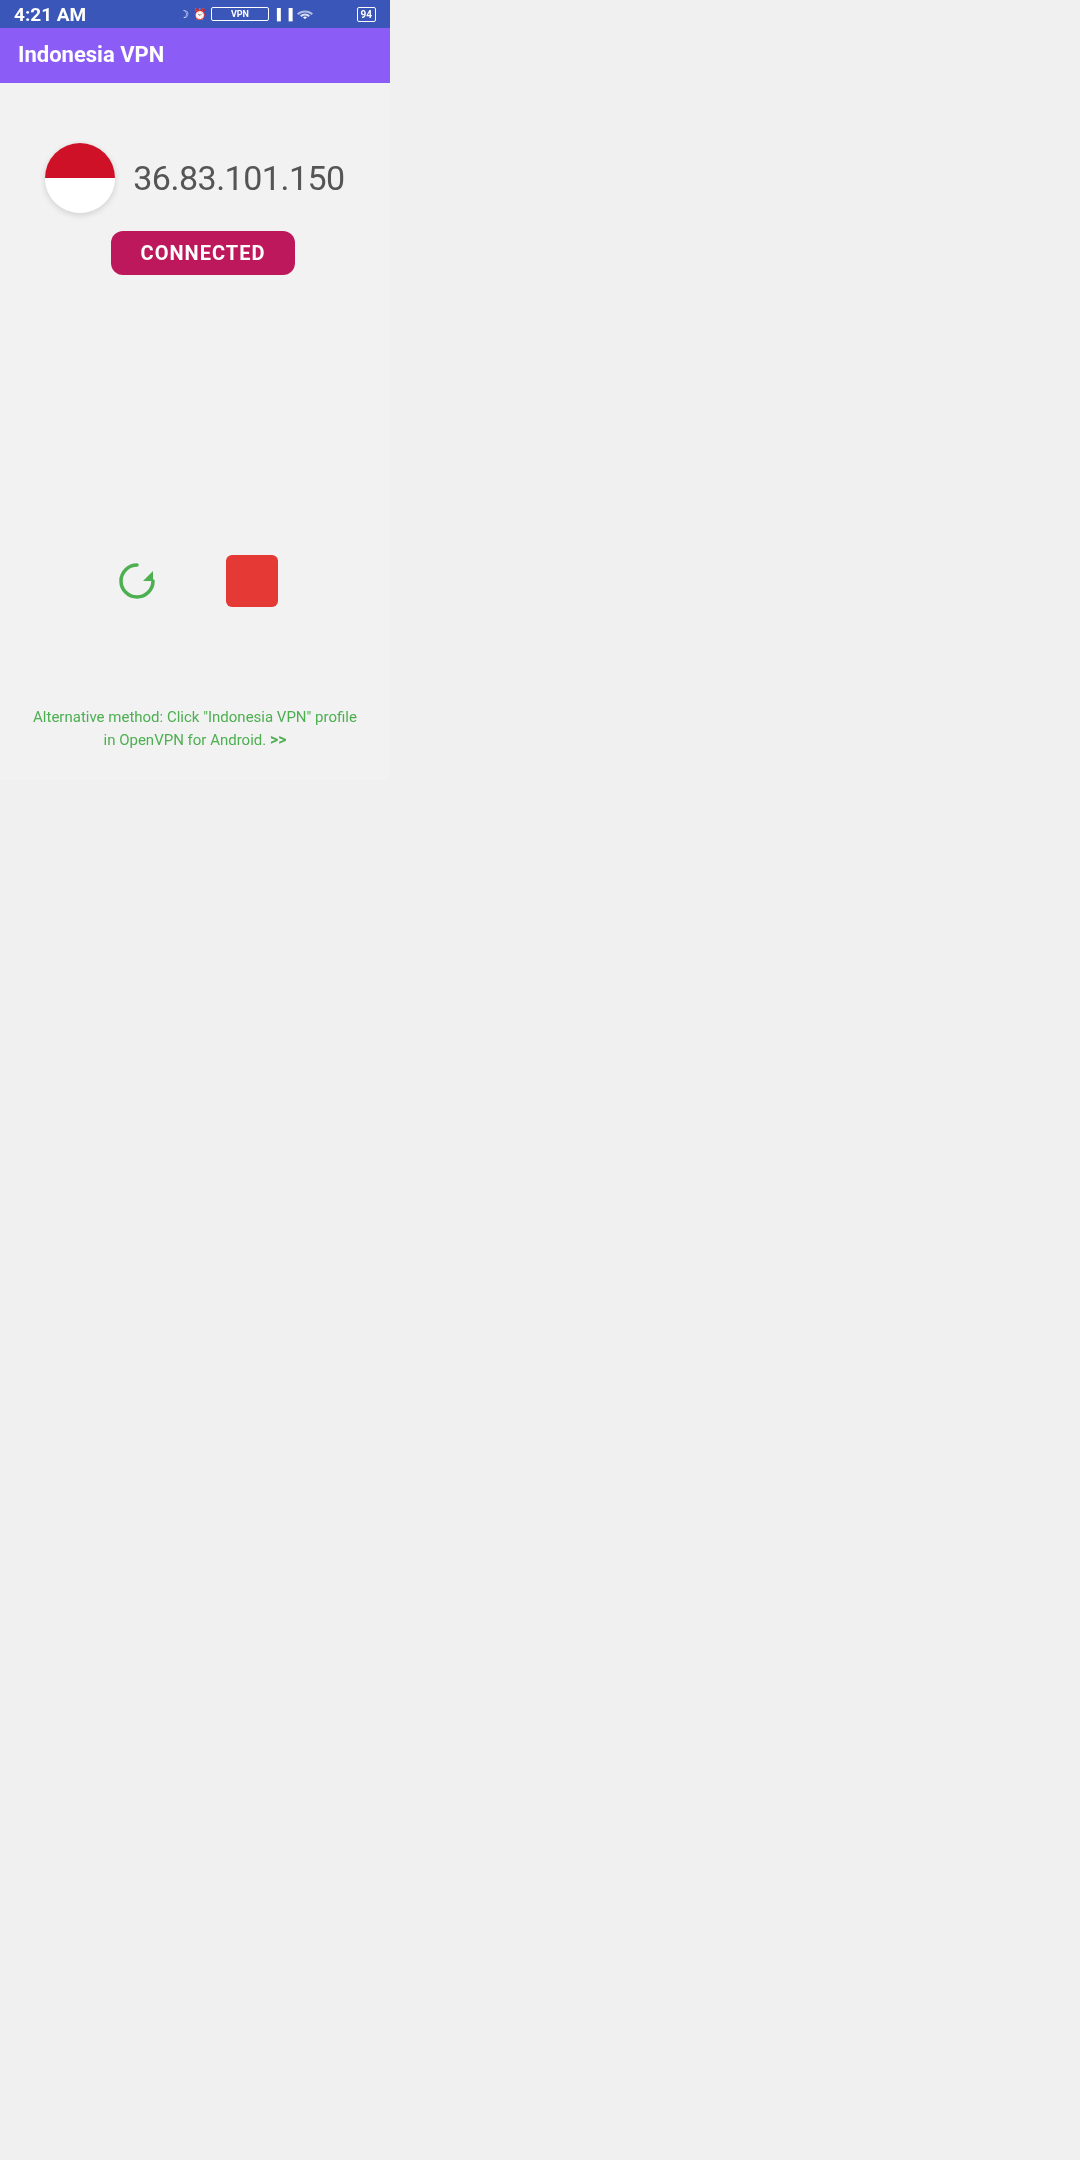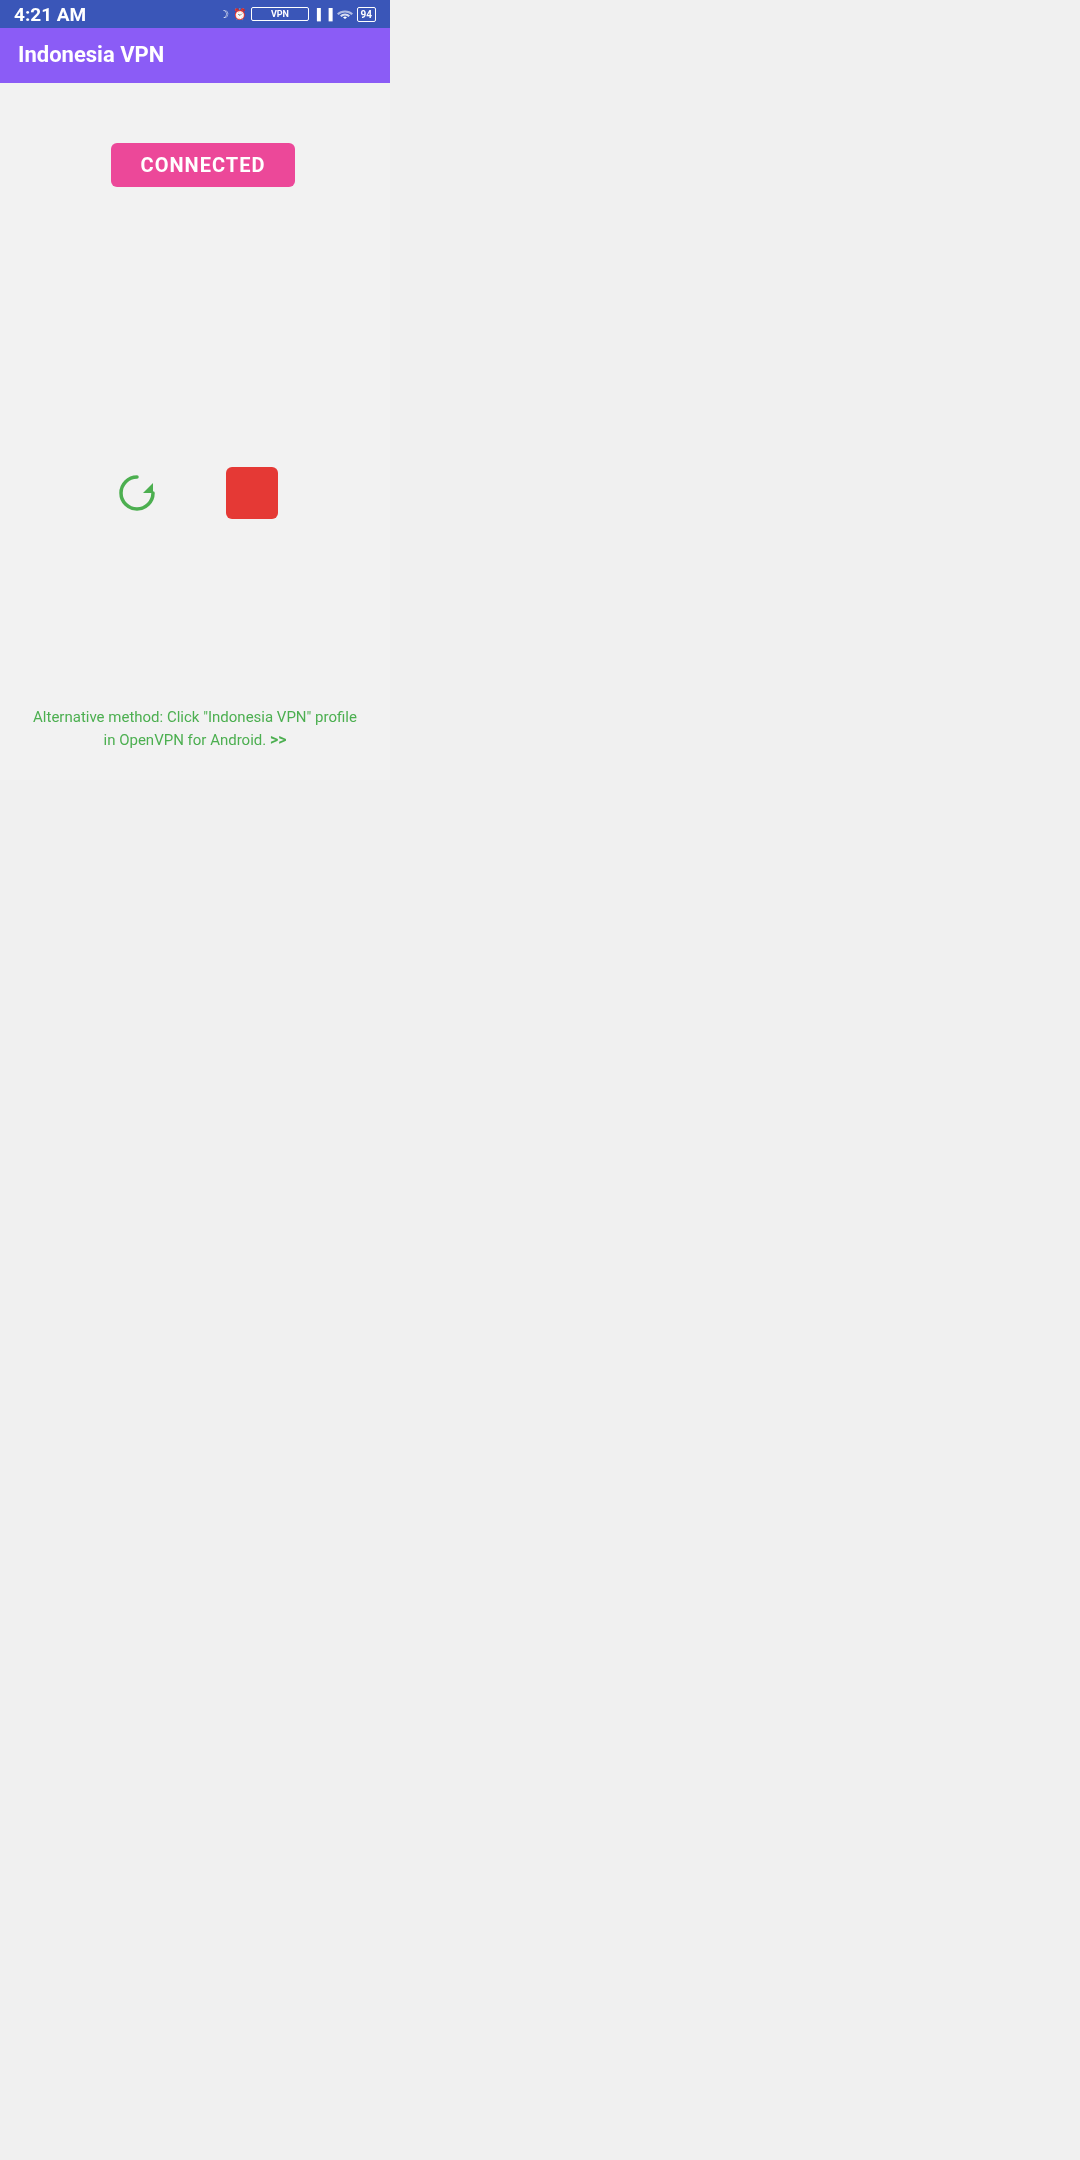--- a/index.html
+++ b/index.html
@@ -46,20 +46,21 @@
     .status-icon {
       font-size: 11px;
     }
 
     .battery {
       border: 1.5px solid white;
       border-radius: 2px;
       padding: 1px 3px;
       font-size: 10px;
       font-weight: bold;
+      margin-left: 40px;
     }
 
     .app-header {
       background: #8b5cf6;
       color: white;
       padding: 14px 18px 16px;
     }
 
     .app-title {
       font-size: 22px;
@@ -105,27 +106,27 @@
     }
 
     .ip-address {
       font-size: 34px;
       color: #555;
       font-weight: 400;
       letter-spacing: -0.5px;
     }
 
     .connected-badge {
-      background: #ec4899;
+      background: #be185d;
       color: white;
       font-size: 20px;
       font-weight: bold;
       letter-spacing: 1px;
       padding: 10px 30px;
-      border-radius: 6px;
+      border-radius: 12px;
       margin-left: 16px;
     }
 
     .action-buttons {
       display: flex;
       justify-content: space-around;
       align-items: center;
       width: 100%;
       padding: 0 80px;
       margin-top: 280px;
@@ -193,20 +194,27 @@
     <span class="battery">94</span>
   </div>
 </div>
 
 <div class="app-header">
   <h1 class="app-title">Indonesia VPN</h1>
 </div>
 
 <div class="main-content">
 
+  <div class="vpn-info">
+    <div class="flag-circle">
+      <div class="flag-top"></div>
+      <div class="flag-bottom"></div>
+    </div>
+    <span class="ip-address">36.83.101.150</span>
+  </div>
 
   <div class="connected-badge">CONNECTED</div>
 
   <div class="action-buttons">
     <button class="btn-reconnect" title="Reconnect">
       <svg class="reconnect-icon" viewBox="0 0 48 48" fill="none" xmlns="http://www.w3.org/2000/svg">
         <path d="M24 8C15.16 8 8 15.16 8 24C8 32.84 15.16 40 24 40C32.84 40 40 32.84 40 24" stroke="#4caf50" stroke-width="3.5" stroke-linecap="round" fill="none"></path>
         <polygon points="40,14 40,24 30,24" fill="#4caf50"></polygon>
       </svg>
     </button>

